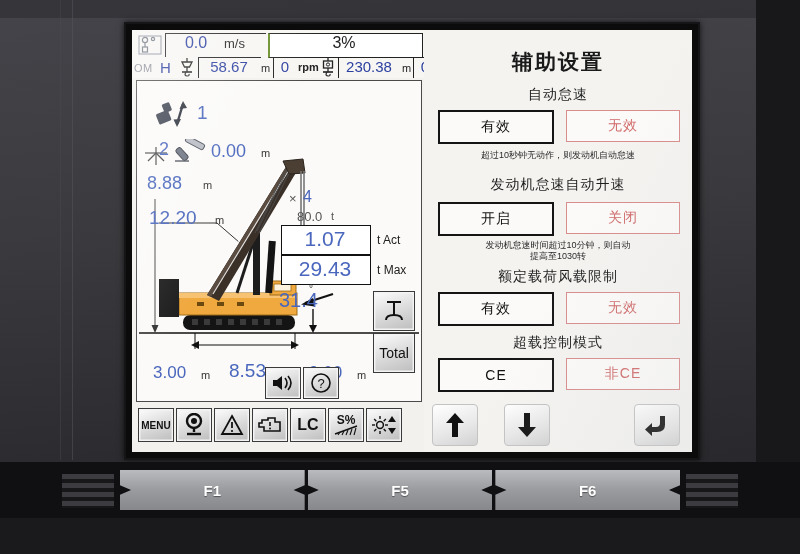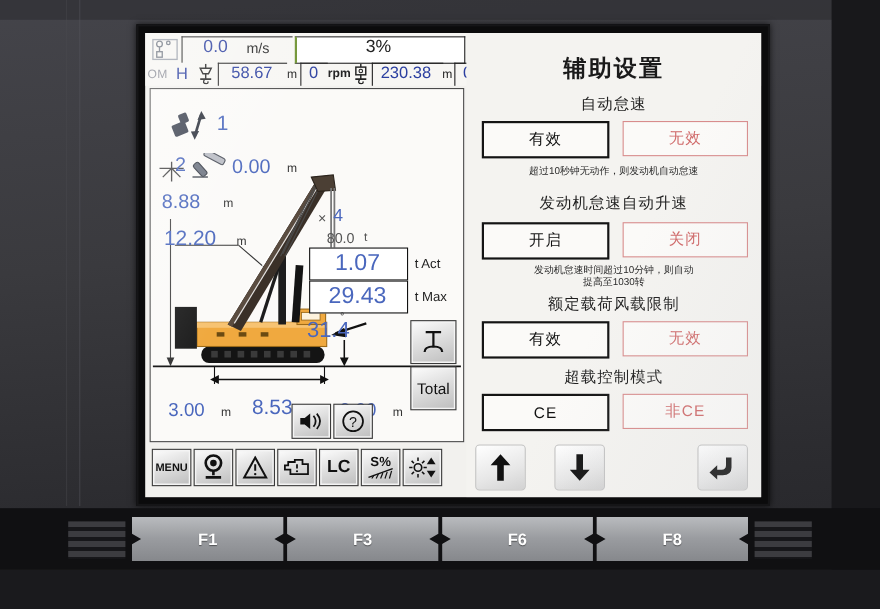--- a/index.html
+++ b/index.html
@@ -396,18 +396,17 @@
     </div>
 
   </div>
   </div>
 
   <div class="fbar"></div>
   <div class="vent l"></div>
   <div class="vent r"></div>
   <div class="fkeys">
     <div class="fkey">F1</div>
-    <div class="fkey">F3</div>
+    <div class="fkey">F5</div>
     <div class="fkey">F6</div>
-    <div class="fkey">F8</div>
   </div>
   <div class="bottomdark"></div>
 </div>
 
 </body></html>

